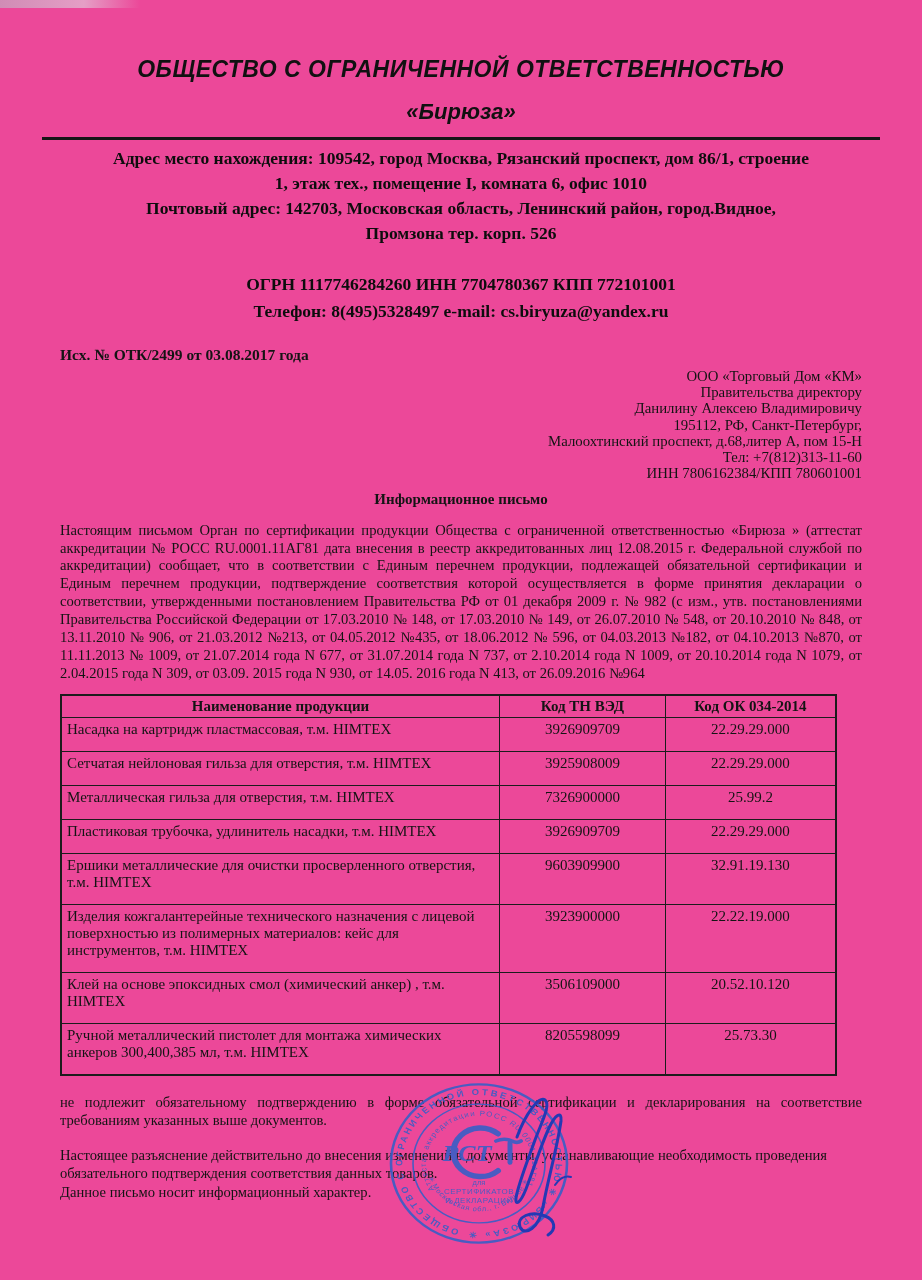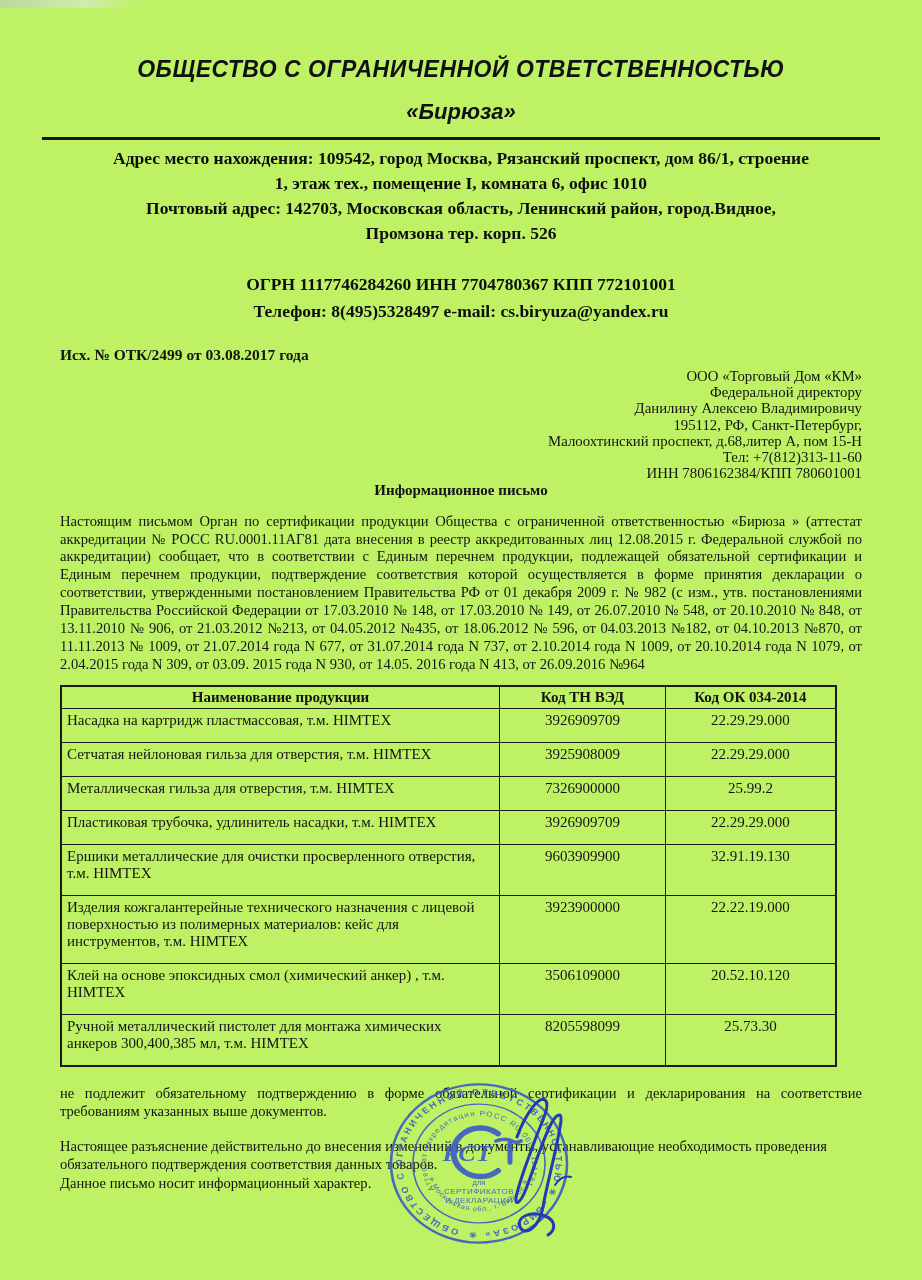--- a/index.html
+++ b/index.html
@@ -1,20 +1,20 @@
 <!DOCTYPE html>
 <html lang="ru"><head>
 <meta charset="utf-8">
 <style>
   html,body{margin:0;padding:0;background:#e8e8e8;}
   .page{
     position:relative;
     width:922px;height:1280px;
     margin:0 auto;
-    background:#bef264;
+    background:#ec4899;
     overflow:hidden;
     color:#141414;
     font-family:"Liberation Serif", serif;
   }
   .scan-artifact{
     position:absolute;top:0;left:0;width:140px;height:8px;
     background:linear-gradient(90deg,#b9c4cc,#dfe5ea 60%,transparent);
     opacity:.55;
   }
   
@@ -37,21 +37,21 @@
   .reg-block{margin-top:26px;}
   .reg-line{font-weight:bold;font-size:17.5px;line-height:1.5;color:#0d0d0d;}
   
   .content{padding:0 60px;}
   .ref-line{margin-top:22px;font-weight:bold;font-size:15.5px;}
   .recipient{
     margin-top:4px;text-align:right;
     font-size:14.8px;line-height:1.1;
   }
   .subject{
-    text-align:center;font-weight:bold;font-size:15px;
+    text-align:center;font-weight:bold;font-size:15px;margin-top:9px;
   }
   
   .body-par{
     margin-top:14px;font-size:14.6px;line-height:1.225;
     text-align:justify;
   }
   
   table.prod{
     border-collapse:collapse;margin-top:11px;
     width:777px;table-layout:fixed;
@@ -101,21 +101,21 @@
       <div class="reg-line">Телефон: 8(495)5328497 e-mail: cs.biryuza@yandex.ru</div>
     </div>
   </div>
 
   <div class="content">
 
     <div class="ref-line">Исх. № ОТК/2499 от 03.08.2017 года</div>
 
     <div class="recipient">
       <div>ООО «Торговый Дом «КМ»</div>
-      <div>Федеральной директору</div>
+      <div>Правительства директору</div>
       <div>Данилину Алексею Владимировичу</div>
       <div>195112, РФ, Санкт-Петербург,</div>
       <div>Малоохтинский проспект, д.68,литер А, пом 15-Н</div>
       <div>Тел: +7(812)313-11-60</div>
       <div>ИНН 7806162384/КПП 780601001</div>
     </div>
 
     <div class="subject">Информационное письмо</div>
 
     <div class="body-par">Настоящим письмом Орган по сертификации продукции Общества с ограниченной ответственностью «Бирюза » (аттестат аккредитации № РОСС RU.0001.11АГ81 дата внесения в реестр аккредитованных лиц  12.08.2015 г. Федеральной службой по аккредитации) сообщает, что в соответствии с Единым перечнем продукции, подлежащей обязательной сертификации и Единым перечнем продукции, подтверждение соответствия которой осуществляется в форме принятия декларации о соответствии, утвержденными постановлением Правительства РФ от 01 декабря 2009 г. № 982 (с изм., утв. постановлениями Правительства Российской Федерации от 17.03.2010 № 148, от 17.03.2010 № 149, от 26.07.2010 № 548, от 20.10.2010 № 848,  от 13.11.2010 № 906, от 21.03.2012 №213, от 04.05.2012 №435, от 18.06.2012 № 596, от 04.03.2013 №182, от 04.10.2013 №870, от 11.11.2013 № 1009, от 21.07.2014 года N 677,  от 31.07.2014 года N 737, от 2.10.2014 года N 1009,  от 20.10.2014 года N 1079, от 2.04.2015 года N 309, от 03.09. 2015 года N 930, от 14.05. 2016 года N 413, от 26.09.2016 №964</div>

